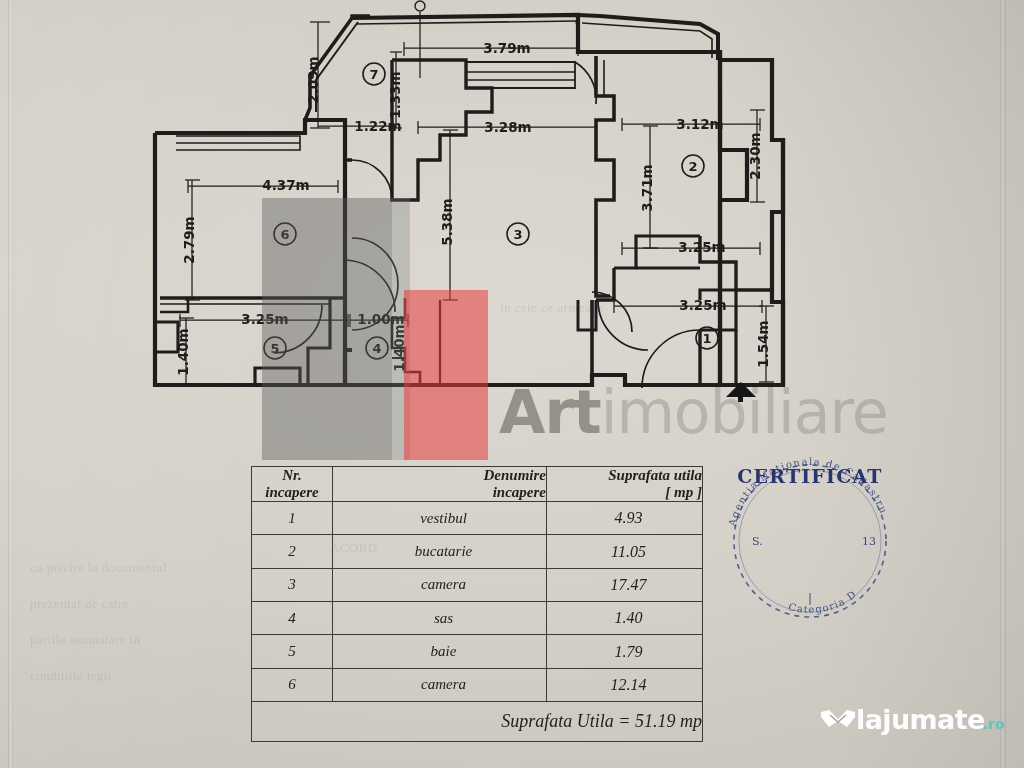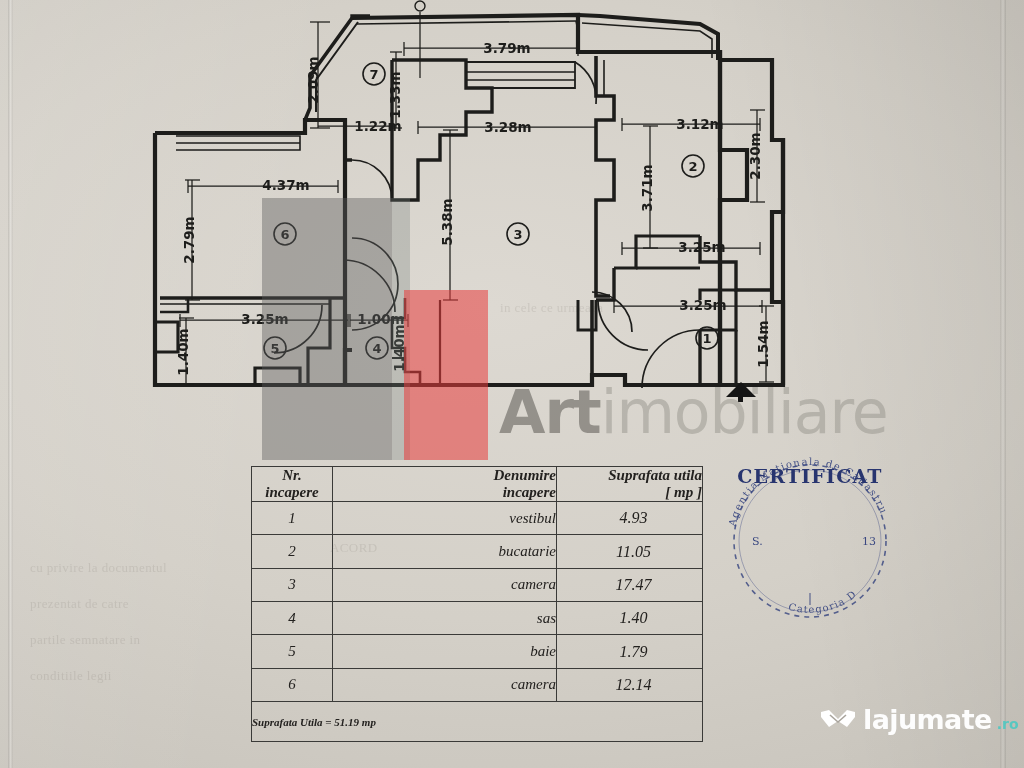--- a/index.html
+++ b/index.html
@@ -57,27 +57,27 @@
   
   #stamp{position:absolute;left:712px;top:443px;width:196px;height:196px;pointer-events:none;}
 
   
   #table{position:absolute;left:251px;top:466px;width:452px;height:276px;}
   table{border-collapse:collapse;width:100%;height:100%;
         font-family:"Liberation Serif", serif;}
   table td,table th{border:1.6px solid #3a3a38;padding:0;}
   .hd{font-style:italic;font-weight:700;font-size:15px;color:#23211f;text-align:right;line-height:17px;}
   .c-nr{width:80px;text-align:center;font-style:italic;font-size:15px;color:#23211f;}
-  .c-name{width:205px;text-align:right;padding-left:18px;font-style:italic;font-size:15px;color:#23211f;}
+  .c-name{width:205px;text-align:center;padding-left:8px;font-style:italic;font-size:15px;color:#23211f;}
   .c-area{text-align:center;font-style:italic;font-size:16px;color:#23211f;padding-left:8px;}
   .rowh{height:26px;}
-  .totrow td{text-align:left;font-style:italic;font-weight:700;font-size:11px;color:#23211f;height:30px;}
-
-  
-  #logo{position:absolute;left:820px;top:702px;height:34px;display:flex;align-items:center;gap:7px;}
+  .totrow td{text-align:right;font-style:italic;font-weight:400;font-size:18px;color:#23211f;height:30px;}
+
+  
+  #logo{position:absolute;left:820px;top:702px;height:34px;display:flex;align-items:center;}
   #logo .txt{font-family:"DejaVu Sans", sans-serif;font-size:27px;font-weight:700;color:#fdfdfd;letter-spacing:-.6px;}
   #logo .tld{font-family:"DejaVu Sans", sans-serif;font-size:14px;font-weight:700;color:#58c7c0;margin-left:-2px;align-self:flex-end;margin-bottom:4px;}
 </style>
 </head>
 <body>
 
 <div id="paper"></div>
 <div id="seam"></div>
 <div id="seam2"></div>
 

